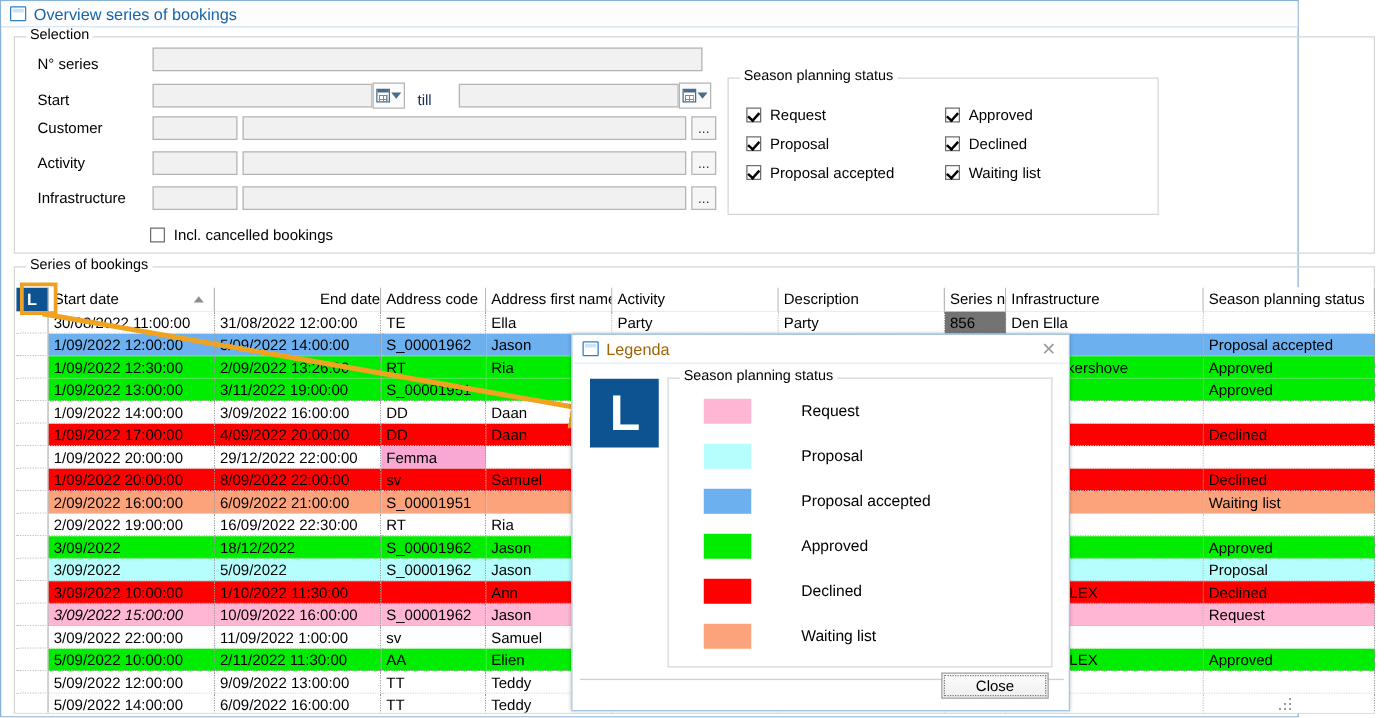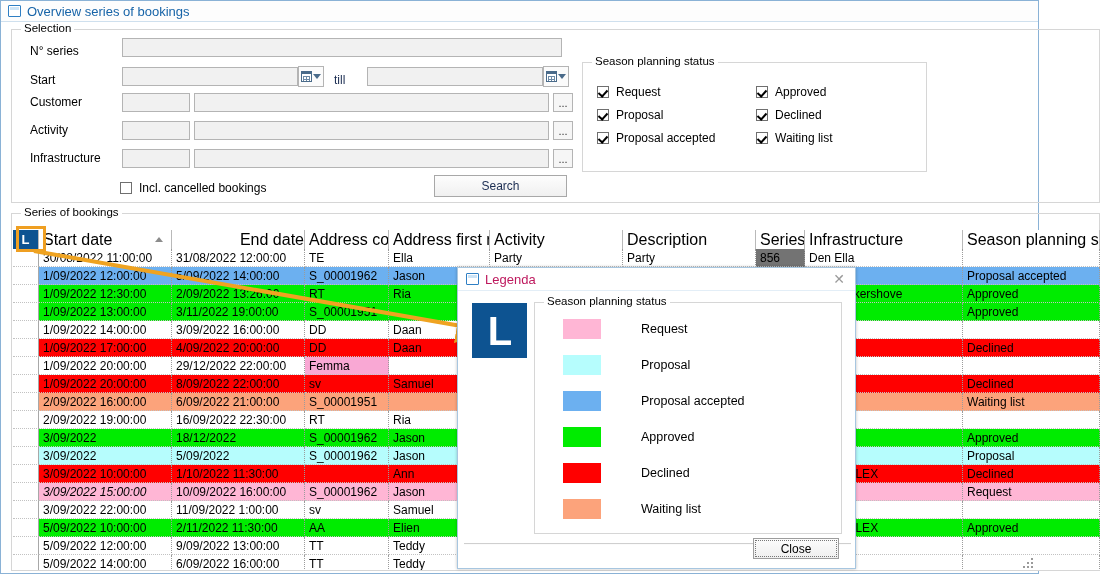--- a/index.html
+++ b/index.html
@@ -162,21 +162,21 @@
     position: relative;
     height: 19px;
     background: #fff;
     border-bottom: 1px solid #9a9a9a;
     display: flex;
   }
   .gh {
     position: relative;
     height: 19px;
     line-height: 19px;
-    font-size: 16px;
+    font-size: 12px;
     padding-left: 4px;
     border-right: 1px solid #b9b9b9;
     background: #fff;
     white-space: nowrap;
     overflow: hidden;
   }
   .sort-arrow {
     position: absolute;
     right: 8px; top: 7px;
     width: 0; height: 0;
@@ -237,21 +237,21 @@
     box-shadow: 0 0 3px rgba(0,0,0,0.25);
     z-index: 80;
   }
   #leg-title {
     height: 23px;
     display: flex; align-items: center;
     padding-left: 8px;
     border-bottom: 1px solid #e3eef7;
   }
   #leg-title .win-icon { margin-right: 6px; }
-  #leg-title-text { color: #be185d; font-size: 13px; }
+  #leg-title-text { color: #a16207; font-size: 13px; }
   #leg-close {
     margin-left: auto; margin-right: 10px;
     color: #9a9a9a; font-size: 14px; line-height: 14px;
     cursor: default;
   }
   #leg-logo {
     position: absolute;
     left: 14px; top: 35px;
     width: 55px; height: 55px;
     background: #0d5391;
@@ -342,21 +342,20 @@
 
       <div class="field-label" style="left:18px; top:121px;">Infrastructure</div>
       <input class="txtbox" style="left: 110px; top: 119px; width: 68px;" value="">
       <input class="txtbox" style="left: 182px; top: 119px; width: 355px;" value="">
       <div class="ellipsis-btn" style="left:541px; top:119px;">...</div>
 
       <div class="chkrow" style="left:108px; top:151px;">
         <span class="chk"></span><span>Incl. cancelled bookings</span>
       </div>
 
-      <div class="btn" style="left:422px; top:145px; width:133px; height:22px;">Search</div>
 
       <div class="groupbox" id="season-group">
         <div class="group-legend">Season planning status</div>
 
         <div class="chkrow" style="left:14px; top:22px;">
           <span class="chk on"></span><span>Request</span>
         </div>
         <div class="chkrow" style="left:14px; top:45px;">
           <span class="chk on"></span><span>Proposal</span>
         </div>

